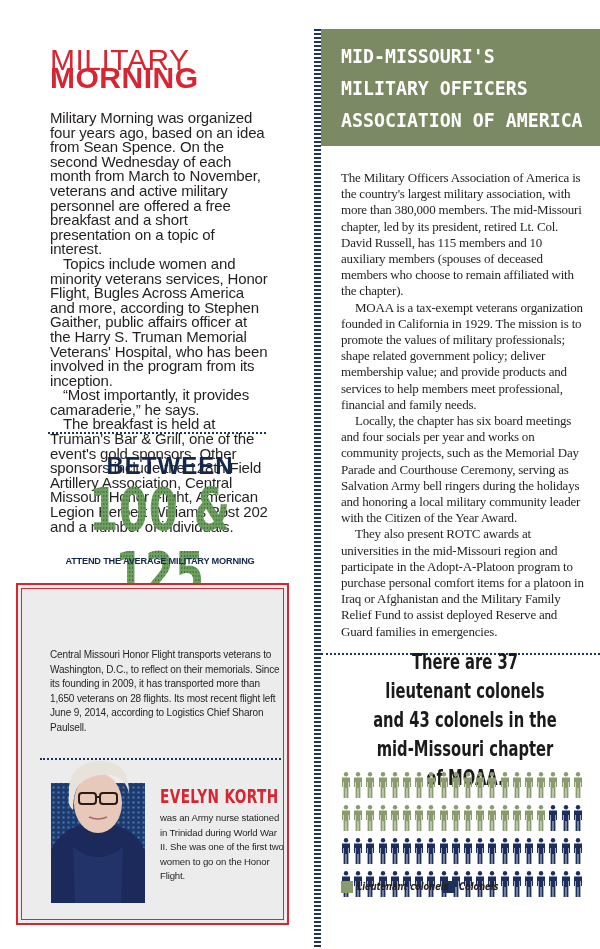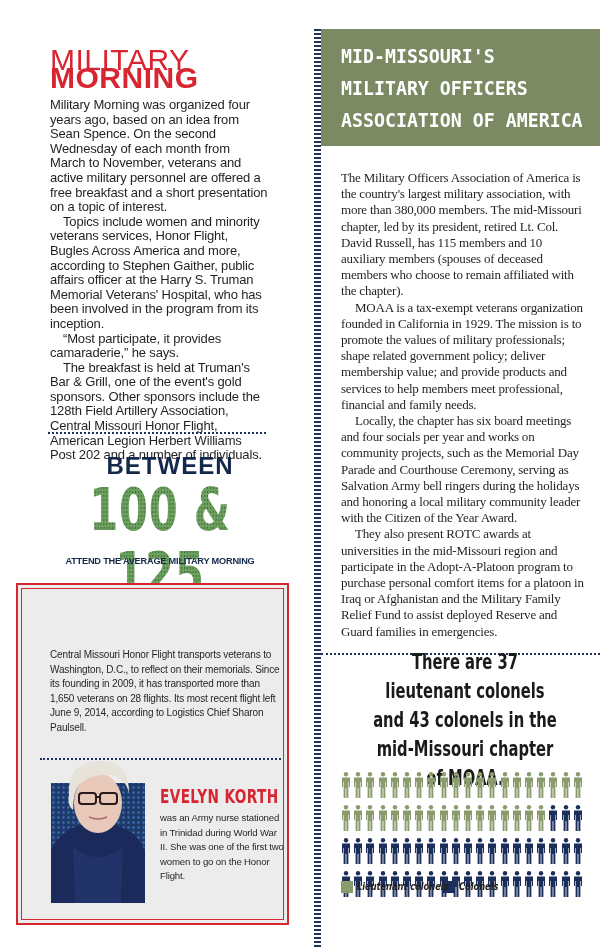--- a/index.html
+++ b/index.html
@@ -1,20 +1,20 @@
 <!DOCTYPE html>
 <html><head>
 <meta charset="utf-8">
 <style>
   html, body { margin: 0; padding: 0; }
   body { width: 600px; height: 949px; background: #ffffff; position: relative; overflow: hidden;
          font-family: "Liberation Sans", sans-serif; color: #231f20; }
   .title-line1 { position: absolute; left: 50px; top: 44px; font-size: 30px; color: #d72631; letter-spacing: 0.5px; line-height: 32px; }
   .title-line2 { position: absolute; left: 50px; top: 62px; font-size: 30px; font-weight: bold; color: #d72631; letter-spacing: 0.5px; line-height: 32px; }
-  .mm-body { position: absolute; left: 50px; top: 98px; width: 218px; font-size: 13px; line-height: 14.6px; color: #231f20; letter-spacing: -0.15px; }
+  .mm-body { position: absolute; left: 50px; top: 111px; width: 218px; font-size: 15px; line-height: 14.6px; color: #231f20; letter-spacing: -0.15px; }
   .mm-body p { margin: 0; }
   .mm-body p.indent { text-indent: 13px; }
   .dots-h { position: absolute; height: 0; border-top: 2px dotted #1e3260; }
   .between { position: absolute; left: 30px; width: 280px; text-align: center; top: 452px; font-size: 24px; font-weight: bold; color: #14284b; letter-spacing: 1px; }
   .big-num { position: absolute; left: 20px; width: 280px; text-align: center; top: 478px; font-family: "DejaVu Sans", sans-serif; font-weight: bold; font-size: 58px; line-height: 64px;
     color: #4f8a4d; transform: scaleX(0.72); transform-origin: center; letter-spacing: 1px;
     background-image: radial-gradient(circle, #3e6e3c 35%, #6d9f5f 36%); background-size: 4px 4px;
     -webkit-background-clip: text; background-clip: text; -webkit-text-fill-color: transparent; }
   .attend { position: absolute; left: 20px; width: 280px; text-align: center; top: 556px; font-size: 9.2px; font-weight: bold; color: #14284b; letter-spacing: -0.2px; }
 
@@ -48,21 +48,21 @@
 </style>
 </head>
 <body>
 
 <div class="title-line1">MILITARY</div>
 <div class="title-line2">MORNING</div>
 
 <div class="mm-body">
   <p>Military Morning was organized four years ago, based on an idea from Sean Spence. On the second Wednesday of each month from March to November, veterans and active military personnel are offered a free breakfast and a short presentation on a topic of interest.</p>
   <p class="indent">Topics include women and minority veterans services, Honor Flight, Bugles Across America and more, according to Stephen Gaither, public affairs officer at the Harry S. Truman Memorial Veterans' Hospital, who has been involved in the program from its inception.</p>
-  <p class="indent">“Most participate, it provides camaraderie,” he says.</p>
+  <p class="indent">“Most importantly, it provides camaraderie,” he says.</p>
   <p class="indent">The breakfast is held at Truman's Bar &amp; Grill, one of the event's gold sponsors. Other sponsors include the 128th Field Artillery Association, Central Missouri Honor Flight, American Legion Herbert Williams Post 202 and a number of individuals.</p>
 </div>
 
 <div class="dots-h" style="left:48px; width:218px; top:432px;"></div>
 
 <div class="between">BETWEEN</div>
 <div class="big-num">100 &amp; 125</div>
 <div class="attend">ATTEND THE AVERAGE MILITARY MORNING</div>
 
 <div class="hf-box">

